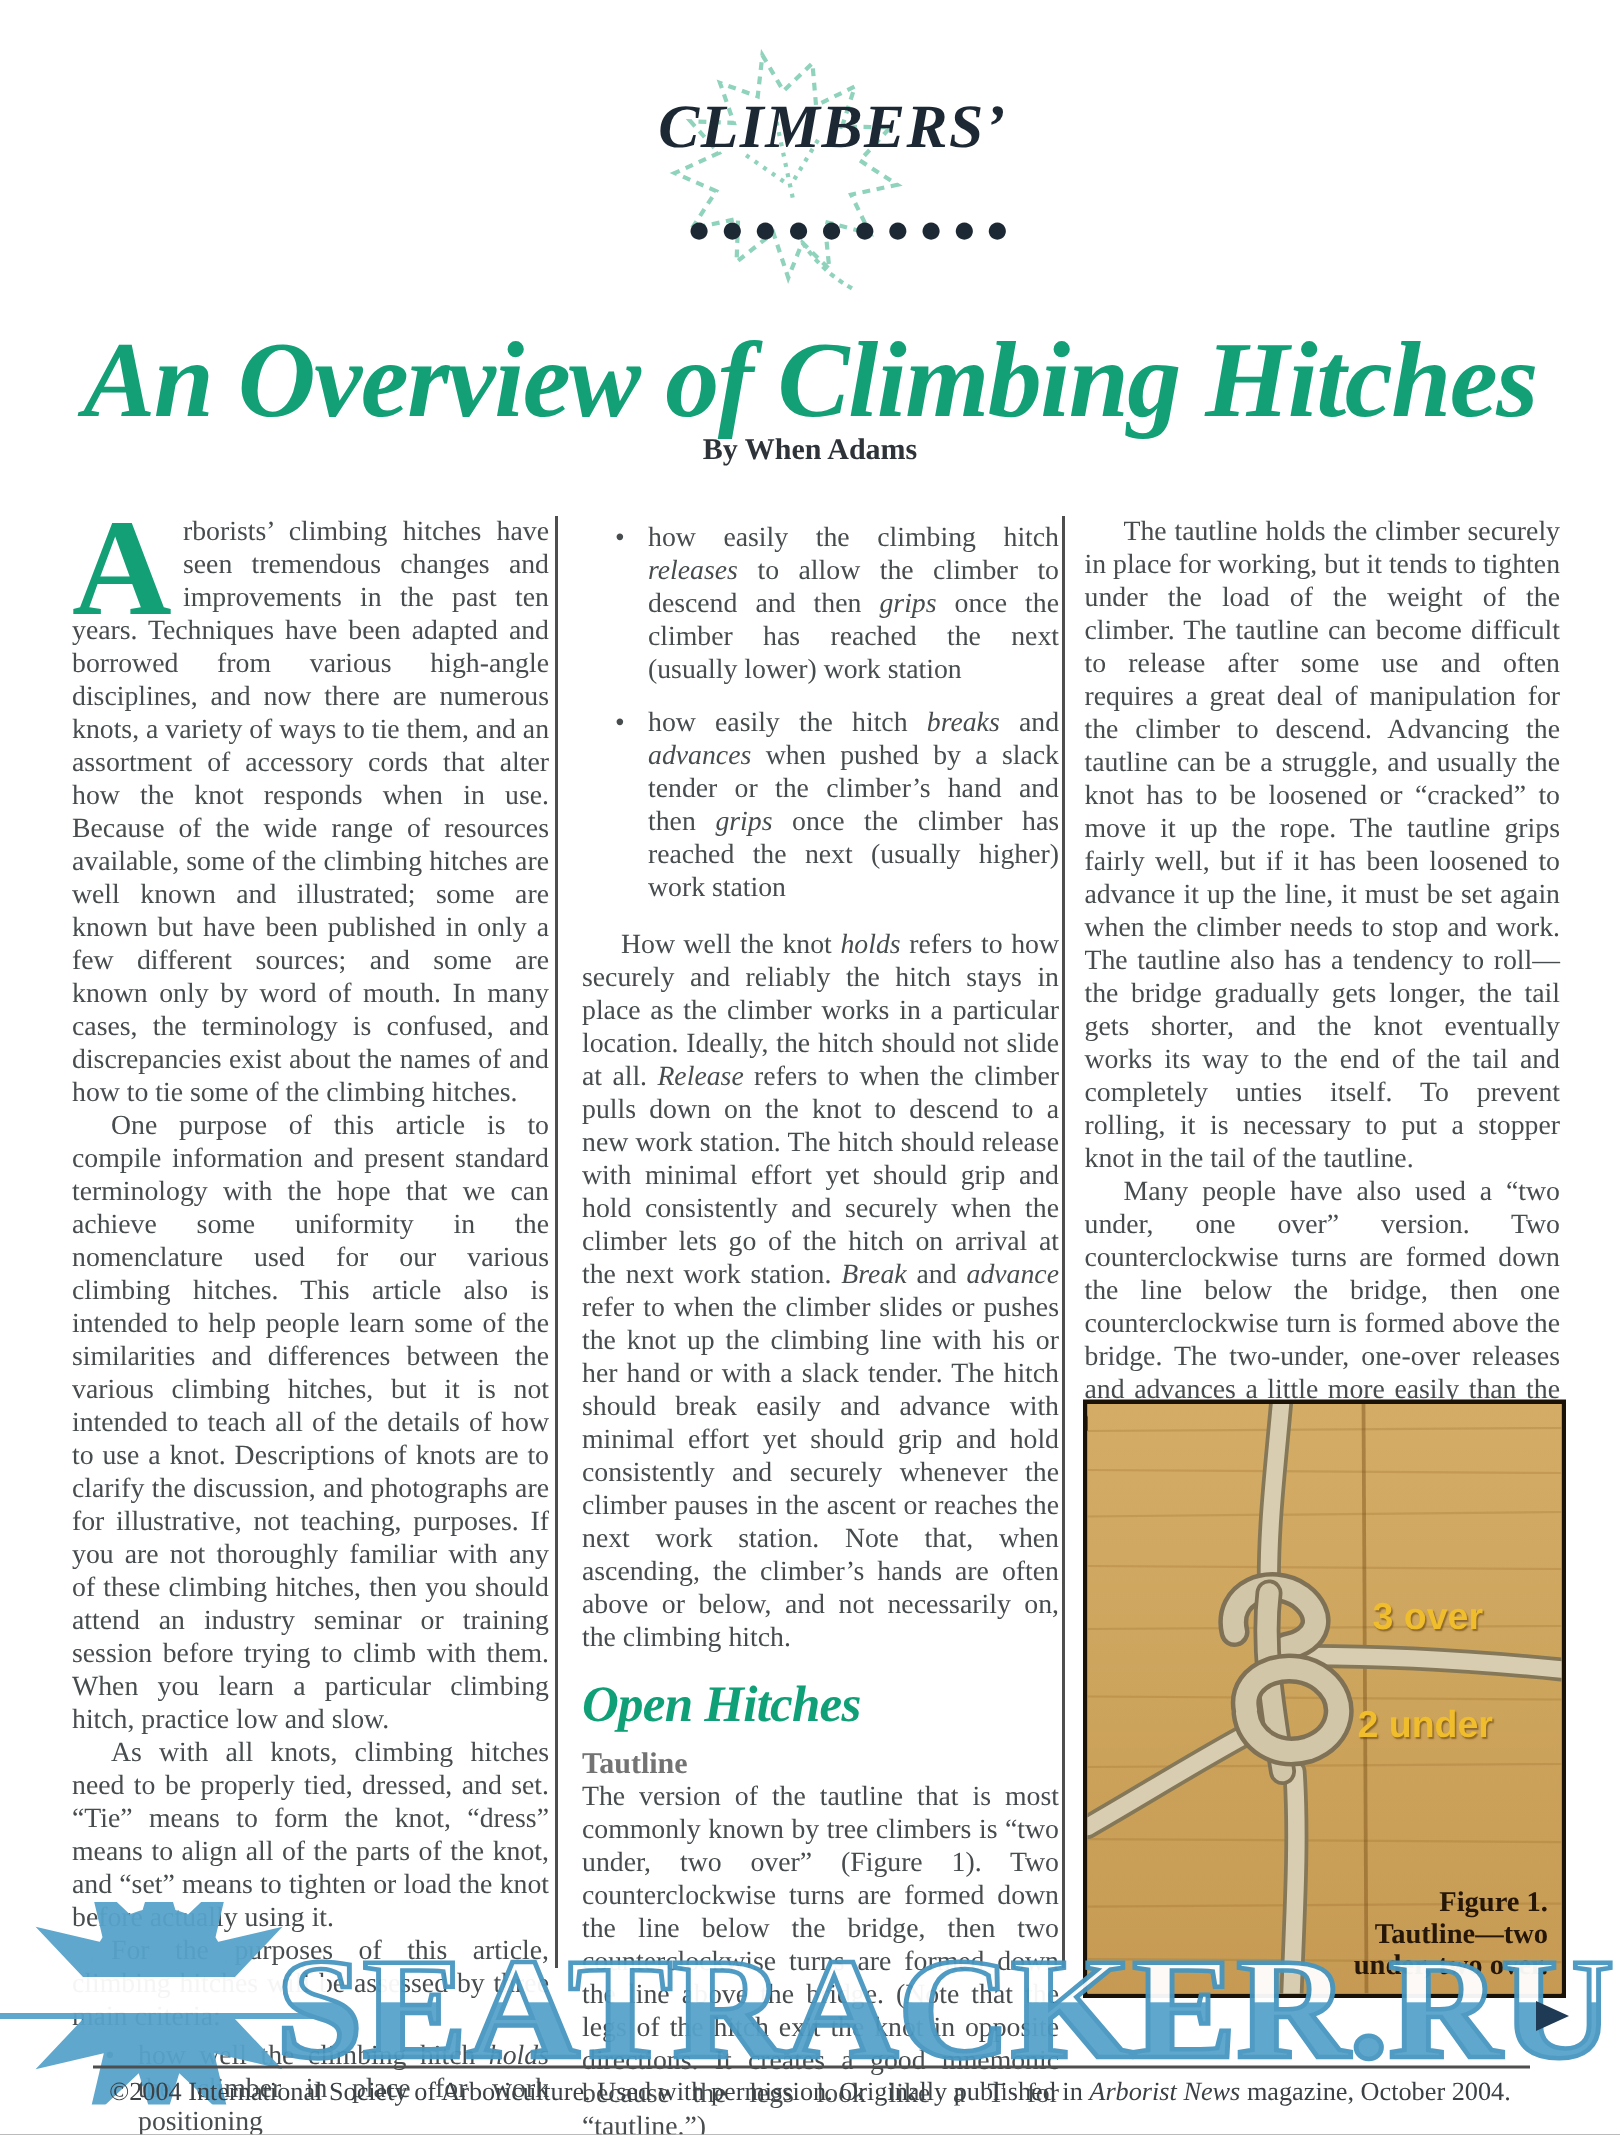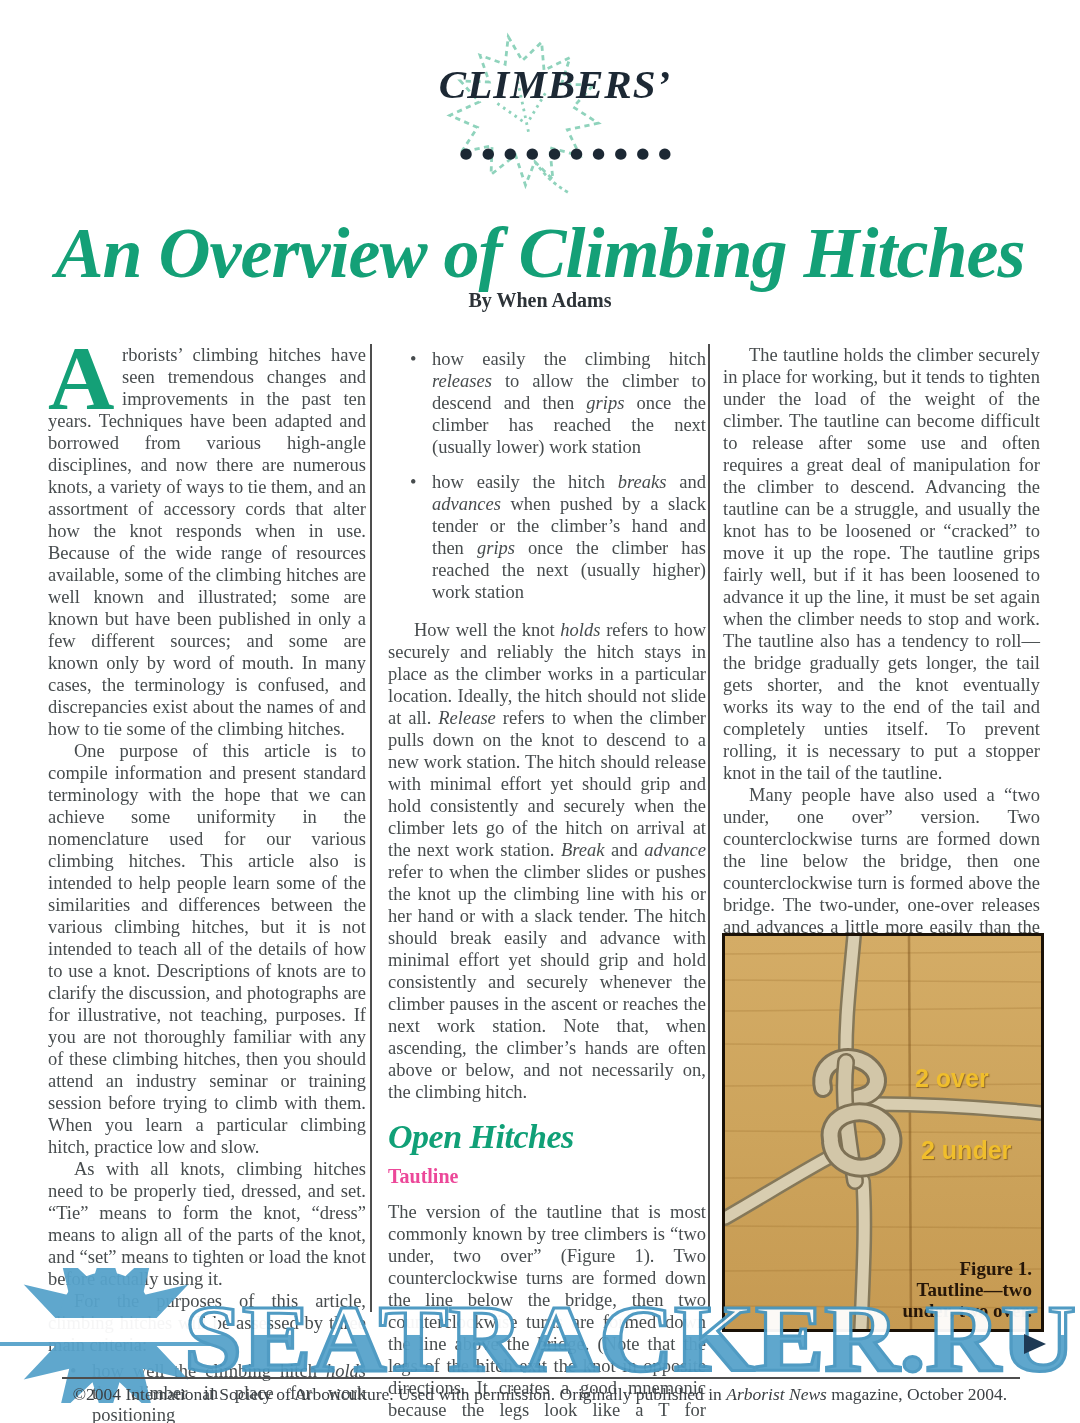--- a/index.html
+++ b/index.html
@@ -38,30 +38,30 @@
   .dropcap{float:left;font-size:92px;line-height:64px;height:64px;width:70px;
            color:#14a077;font-weight:bold;margin:2px 4px 0 0;}
 
   .bullets{margin:4px 0 16px 0;}
   .bullet-item{position:relative;padding-left:44px;margin-bottom:13px;}
   .bullet-item::before{content:"\2022";position:absolute;left:22px;top:0;}
   .bullets-tight .bullet-item{margin-bottom:0;}
 
   .section-heading{font-size:34px;font-weight:bold;font-style:italic;color:#10a077;
                    margin:16px 0 10px 0;text-align:left;letter-spacing:-0.5px;line-height:36px;}
-  .subheading{font-size:20px;font-weight:bold;color:#ec4899;margin:0 0 14px 0;text-align:left;}
+  .subheading{font-size:20px;font-weight:bold;color:#737373;margin:0 0 0 0;text-align:left;}
 
   
   .figure{position:absolute;left:722px;top:933px;width:322px;height:399px;
           border:3px solid #1a1107;box-sizing:border-box;}
   .figure svg{display:block;}
   .fig-label{position:absolute;font-family:"Liberation Sans",sans-serif;font-weight:bold;
              font-size:25px;color:#f0be2c;text-shadow:1px 1px 1px rgba(90,55,0,0.55);}
   .fig-label-over{left:190px;top:128px;}
-  .fig-label-under{left:196px;top:200px;}
+  .fig-label-under{left:180px;top:200px;}
   .fig-caption{position:absolute;right:9px;bottom:8px;text-align:right;
                font-weight:bold;font-size:19px;line-height:21px;color:#261608;}
 
   
   .watermark{position:absolute;left:0;top:1268px;width:1080px;height:135px;
              pointer-events:none;opacity:0.95;}
   .cont-arrow{position:absolute;left:1024px;top:1334px;width:0;height:0;
               border-left:22px solid #1e3a55;border-top:10px solid transparent;
               border-bottom:10px solid transparent;}
 
@@ -160,21 +160,21 @@
         <path d="M98 152 C92 126, 122 114, 142 128 C158 140, 155 158, 132 162" stroke="#7e7155" stroke-width="20"></path>
         <path d="M98 152 C92 126, 122 114, 142 128 C158 140, 155 158, 132 162" stroke="#d2c6a8" stroke-width="14"></path>
 
         <path d="M121 126 C117 160, 122 195, 130 245" stroke="#7e7155" stroke-width="18"></path>
         <path d="M121 126 C117 160, 122 195, 130 245" stroke="#d2c6a8" stroke-width="13"></path>
 
         <path d="M106 204 C101 178, 138 168, 157 184 C174 198, 170 222, 147 230 C126 236, 108 224, 106 206" stroke="#7e7155" stroke-width="20"></path>
         <path d="M106 204 C101 178, 138 168, 157 184 C174 198, 170 222, 147 230 C126 236, 108 224, 106 206" stroke="#d2c6a8" stroke-width="14"></path>
       </g>
     </svg>
-    <div class="fig-label fig-label-over">2 over</div>
+    <div class="fig-label fig-label-over">3 over</div>
     <div class="fig-label fig-label-under">2 under</div>
     <div class="fig-caption">
       <div>Figure 1.</div>
       <div>Tautline—two</div>
       <div>under, two over.</div>
     </div>
   </div>
 
   <svg class="watermark" width="1080" height="135" viewBox="0 0 1080 135">
     <defs>

